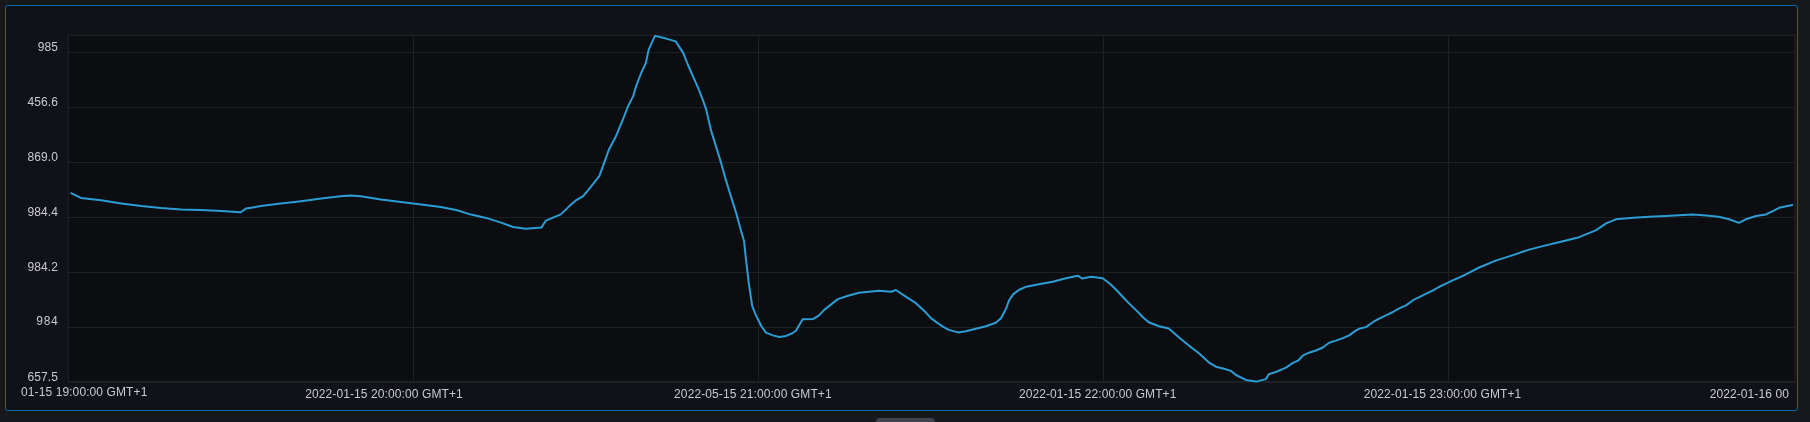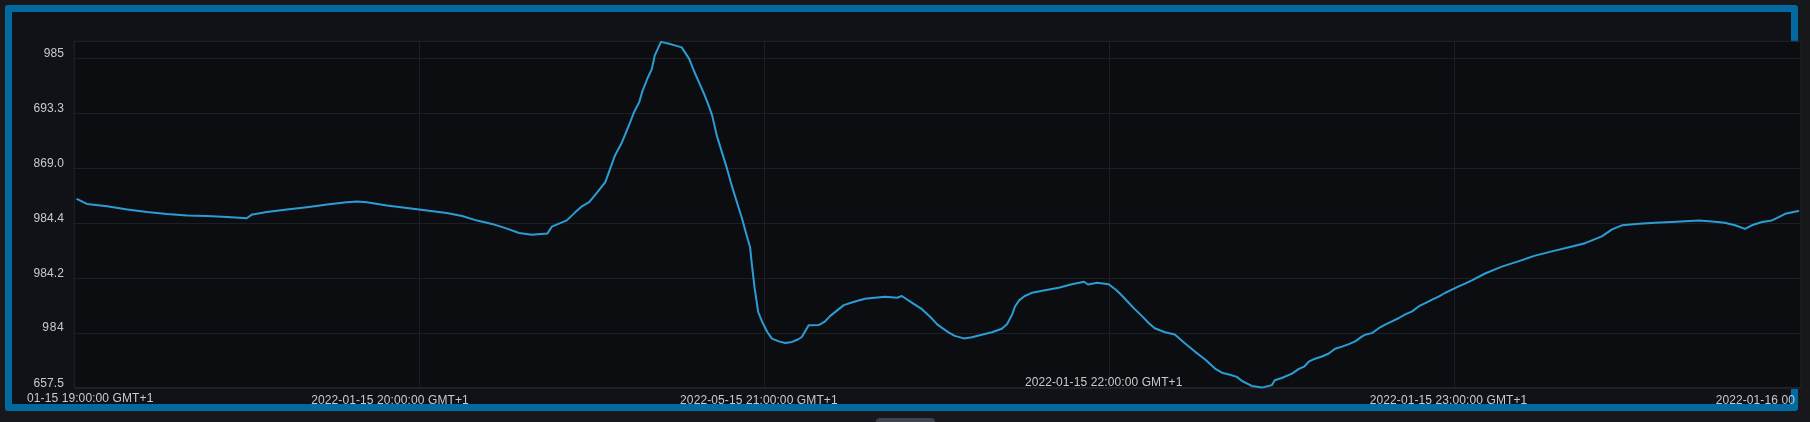--- a/index.html
+++ b/index.html
@@ -8,21 +8,21 @@
     background:#17181c;
     overflow:hidden;
     position:relative;
     font-family:"Liberation Sans", sans-serif;
   }
   .panel{
     position:absolute;
     left:5px;top:5px;
     width:1793px;height:406px;
     background:#111217;
-    border:7px solid #0369a1;
+    border:1px solid #0369a1;
     border-radius:3px;
     box-sizing:border-box;
   }
   .chart-svg{position:absolute;left:0;top:0;}
   .axis-label{
     position:absolute;
     color:#c9cad0;
     font-size:12px;
     font-weight:500;
     letter-spacing:0.1px;
@@ -63,32 +63,32 @@
           <line x1="407.5" y1="29.3" x2="407.5" y2="375.6" stroke="#1e1f24" stroke-width="1"></line>
           <line x1="752.5" y1="29.3" x2="752.5" y2="375.6" stroke="#1e1f24" stroke-width="1"></line>
           <line x1="1097.5" y1="29.3" x2="1097.5" y2="375.6" stroke="#1e1f24" stroke-width="1"></line>
           <line x1="1442.5" y1="29.3" x2="1442.5" y2="375.6" stroke="#1e1f24" stroke-width="1"></line>
         </g>
       <rect id="plot-border" fill="none" x="62.3" y="29.3" width="1726.7" height="346.3" stroke="#24252b" stroke-width="1"></rect>
       <path id="series-path" fill="none" stroke-width="2" stroke-linejoin="round" stroke-linecap="round" d="M65.2 187.2L74.9 191.9L95.1 194.3L115.2 197.4L135.3 200.1L154.8 202.0L174.9 203.4L195.0 204.0L215.2 205.1L234.7 206.2L239.9 202.6L254.8 200.1L274.9 197.6L295.0 195.2L315.2 192.4L334.7 190.2L345.0 189.4L354.8 190.2L374.9 193.5L395.0 196.0L415.1 198.5L434.7 200.9L450.2 204.0L465.1 208.6L480.1 211.9L495.0 216.6L507.1 221.0L519.7 222.7L535.3 221.6L539.8 214.7L554.8 208.4L563.4 200.1L570.3 194.1L577.2 190.2L585.2 180.3L593.3 170.1L603.1 143.2L610.0 130.2L616.9 113.5L622.0 100.3L627.2 90.1L630.1 80.2L635.2 67.0L639.8 57.1L642.7 43.6L646.2 35.9L649.0 29.9L657.1 31.8L662.8 33.4L669.7 35.4L677.2 46.9L681.8 58.5L687.0 70.3L692.1 81.8L696.7 93.7L700.2 103.6L704.8 123.6L709.9 140.1L715.1 156.9L719.7 173.4L724.9 190.2L730.1 206.7L734.1 221.6L738.1 235.3L739.8 251.8L742.7 276.6L746.2 300.0L750.2 309.9L755.3 320.0L759.9 326.6L766.8 329.4L773.2 331.0L780.1 329.9L785.8 327.5L789.8 325.0L792.7 320.0L796.7 313.2L807.1 312.9L812.8 309.6L818.0 304.1L824.9 298.6L831.8 293.1L842.1 289.8L853.0 286.8L862.8 285.7L873.2 284.8L885.2 285.7L889.8 284.0L900.2 290.9L909.9 297.2L919.7 306.3L924.9 312.1L930.0 315.9L936.9 320.6L942.7 323.9L951.9 326.4L959.9 325.3L969.7 322.8L980.0 320.3L989.8 316.7L995.0 312.3L1000.2 302.4L1003.0 294.5L1007.1 288.4L1012.8 284.0L1020.3 280.7L1032.9 278.2L1046.7 275.8L1059.9 272.2L1072.0 269.7L1076.0 272.5L1085.2 270.8L1096.7 272.2L1104.2 278.0L1109.9 283.5L1116.2 290.3L1122.0 296.4L1130.0 304.1L1136.9 311.2L1142.7 316.2L1153.0 320.3L1162.8 322.5L1173.1 331.6L1182.9 339.6L1193.2 347.5L1203.0 356.6L1209.9 360.7L1218.0 362.7L1224.9 364.9L1230.0 369.0L1239.8 373.9L1250.1 375.6L1259.9 373.1L1262.8 368.2L1269.7 366.0L1280.0 361.6L1286.9 356.9L1292.1 354.7L1296.7 349.7L1303.0 346.7L1309.9 344.5L1316.8 341.5L1323.1 336.8L1330.0 334.6L1336.9 332.1L1343.2 329.4L1350.1 324.4L1353.0 322.8L1359.9 321.1L1366.8 316.2L1373.1 312.6L1380.0 309.3L1386.9 306.0L1393.2 302.4L1400.1 299.4L1407.0 294.2L1413.3 291.2L1420.2 287.6L1427.1 284.3L1432.9 281.0L1440.4 277.4L1447.2 274.1L1453.0 271.6L1459.9 268.3L1473.1 261.5L1489.8 254.6L1507.0 249.1L1523.1 243.6L1539.8 239.4L1557.0 235.3L1573.1 231.2L1589.8 224.3L1600.1 217.4L1609.9 213.3L1627.1 211.7L1643.2 210.8L1659.9 210.0L1673.1 209.2L1686.9 208.4L1700.1 209.5L1712.7 210.8L1723.1 213.3L1732.9 216.9L1739.8 213.3L1750.1 210.0L1759.9 208.4L1766.8 205.1L1773.1 201.8L1786.3 199.0" stroke="#2c9dd4"></path>
     </svg>
     <div id="y-labels">
         <div class="axis-label y-label" style="top: 33.5285px;">985</div>
-        <div class="axis-label y-label" style="top: 88.5404px;">693.3</div>
+        <div class="axis-label y-label" style="top: 88.5404px;">456.6</div>
         <div class="axis-label y-label" style="top: 143.552px;">869.0</div>
         <div class="axis-label y-label" style="top: 198.564px;">984.4</div>
         <div class="axis-label y-label" style="top: 253.576px;">984.2</div>
         <div class="axis-label y-label" style="top: 308.588px; font-family: Liberation Mono, monospace;">984</div>
         <div class="axis-label y-label" style="top: 363.6px;">657.5</div>
       </div>
     <div id="x-labels">
         <div class="axis-label" style="top: 379px; left: 15px;">01-15 19:00:00 GMT+1</div>
         <div class="axis-label" style="top: 381px; left: 378px; transform: translateX(-50%);">2022-01-15 20:00:00 GMT+1</div>
         <div class="axis-label" style="top: 381px; left: 746.9px; transform: translateX(-50%);">2022-05-15 21:00:00 GMT+1</div>
-        <div class="axis-label" style="top: 363px; left: 1091.7px; transform: translateX(-50%);">2022-01-15 22:00:00 GMT+1</div>
+        <div class="axis-label" style="top: 381px; left: 1091.7px; transform: translateX(-50%);">2022-01-15 22:00:00 GMT+1</div>
         <div class="axis-label" style="top: 381px; left: 1436.5px; transform: translateX(-50%);">2022-01-15 23:00:00 GMT+1</div>
         <div class="axis-label" style="top: 381px; left: 1783px; transform: translateX(-100%);">2022-01-16 00</div>
       </div>
   </div>
 
   <div class="scroll-track">
     <div class="scroll-thumb"></div>
   </div>
 
 </div>

